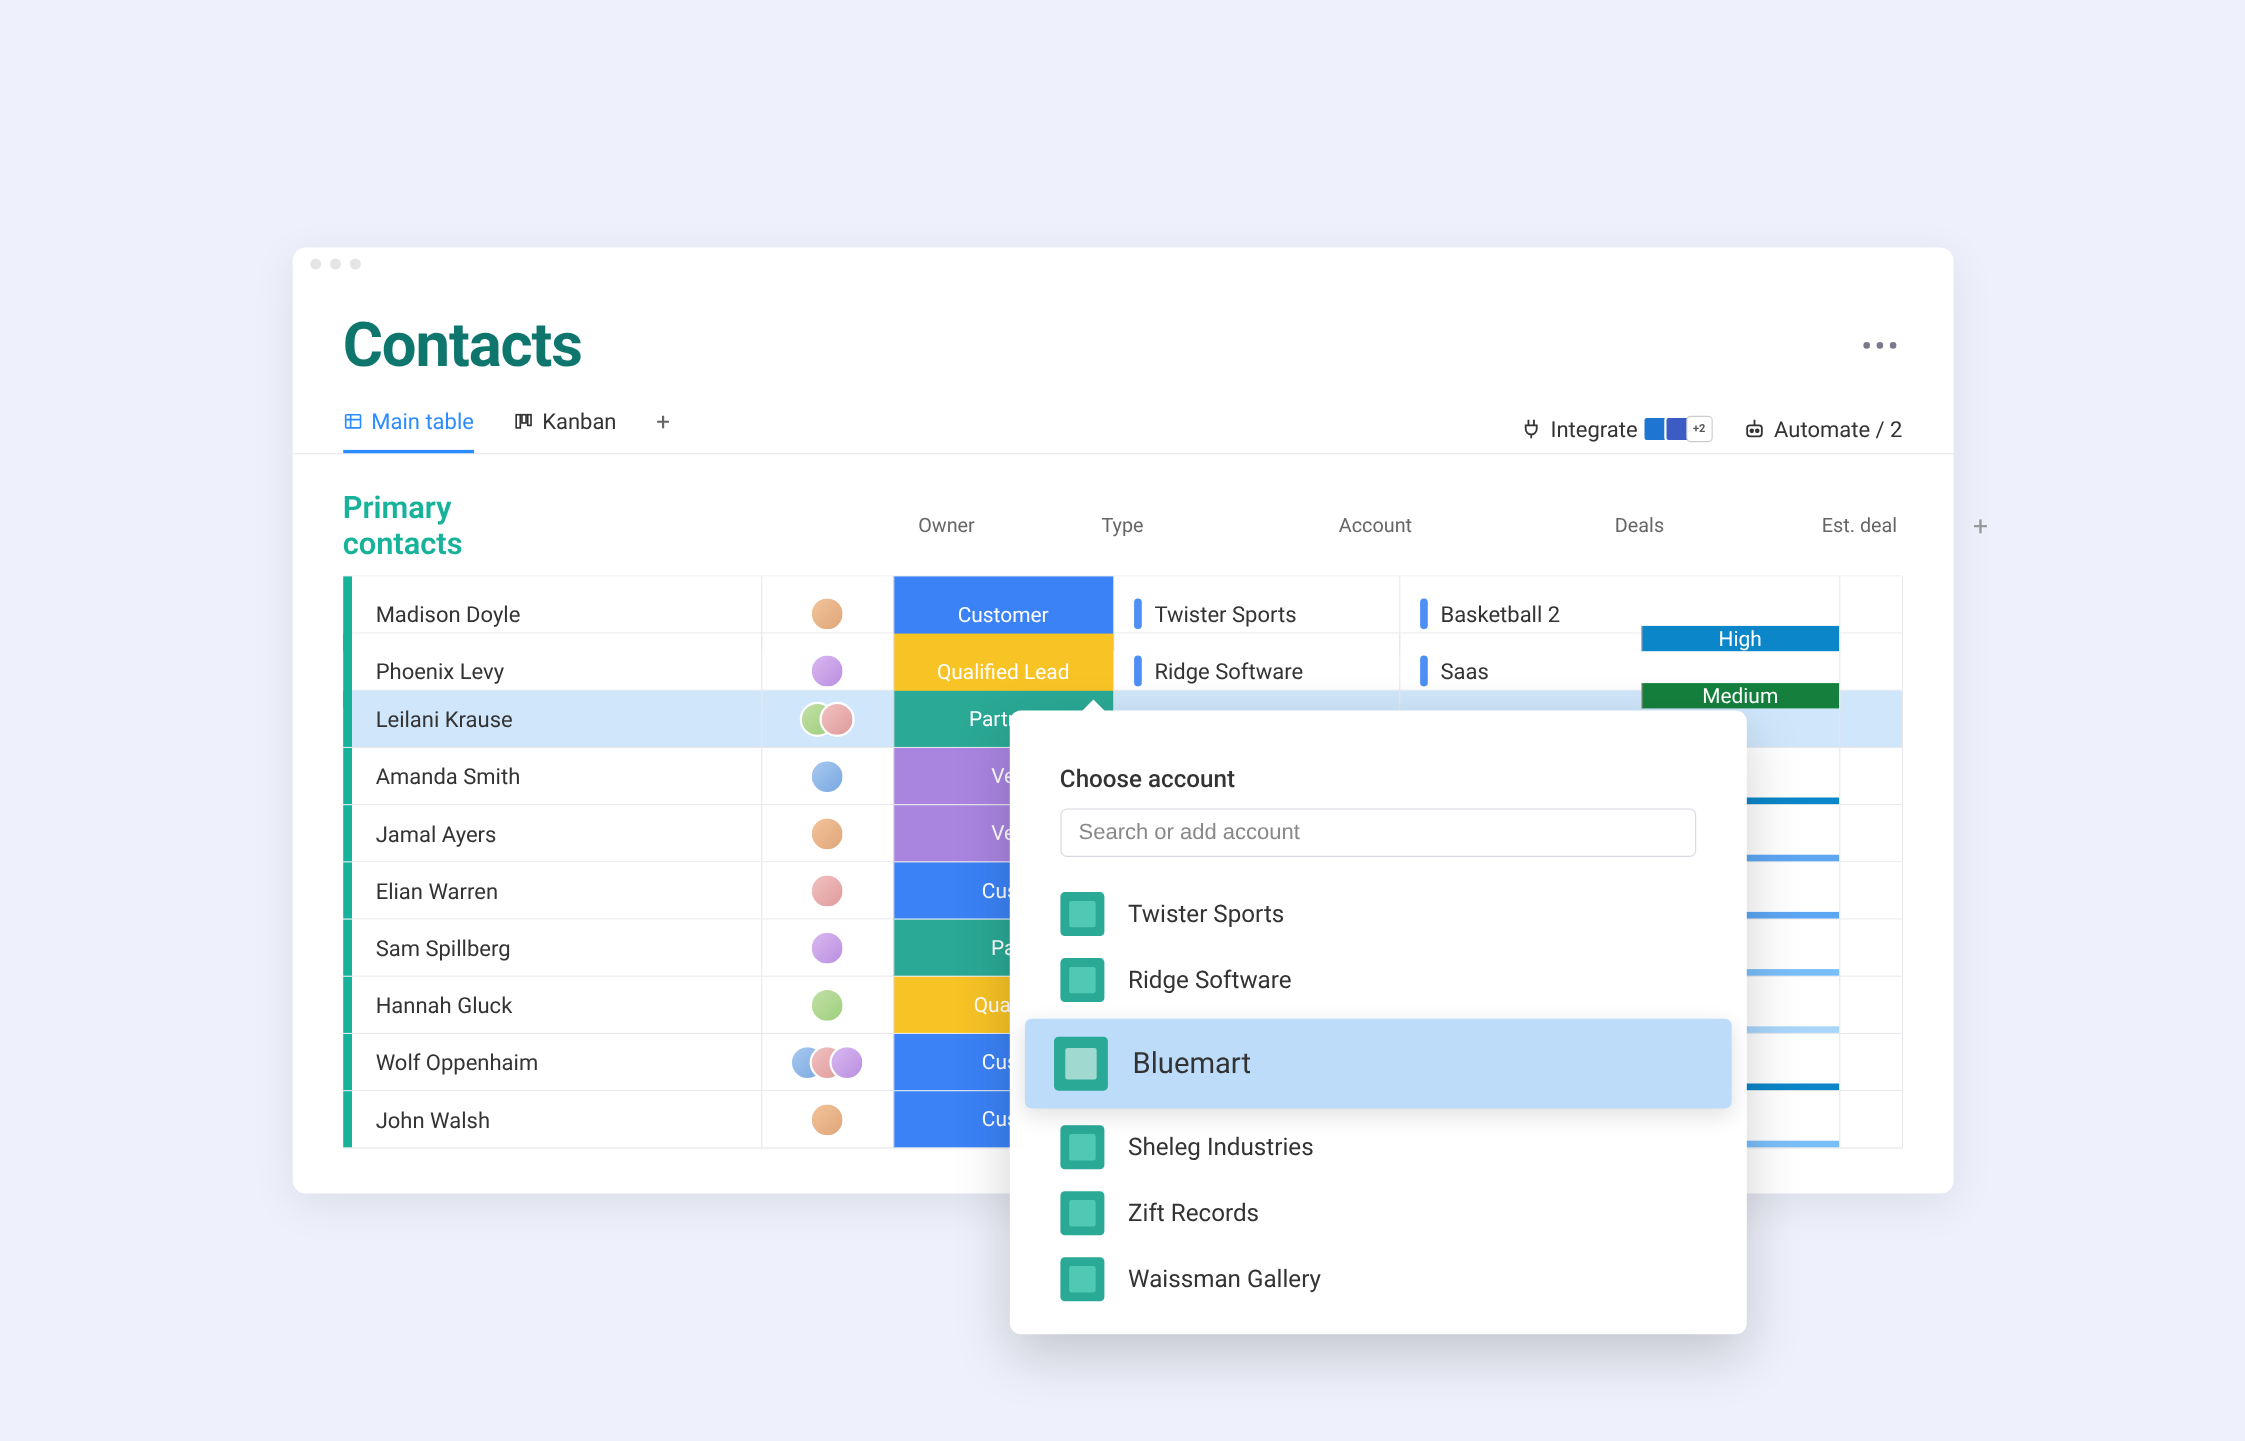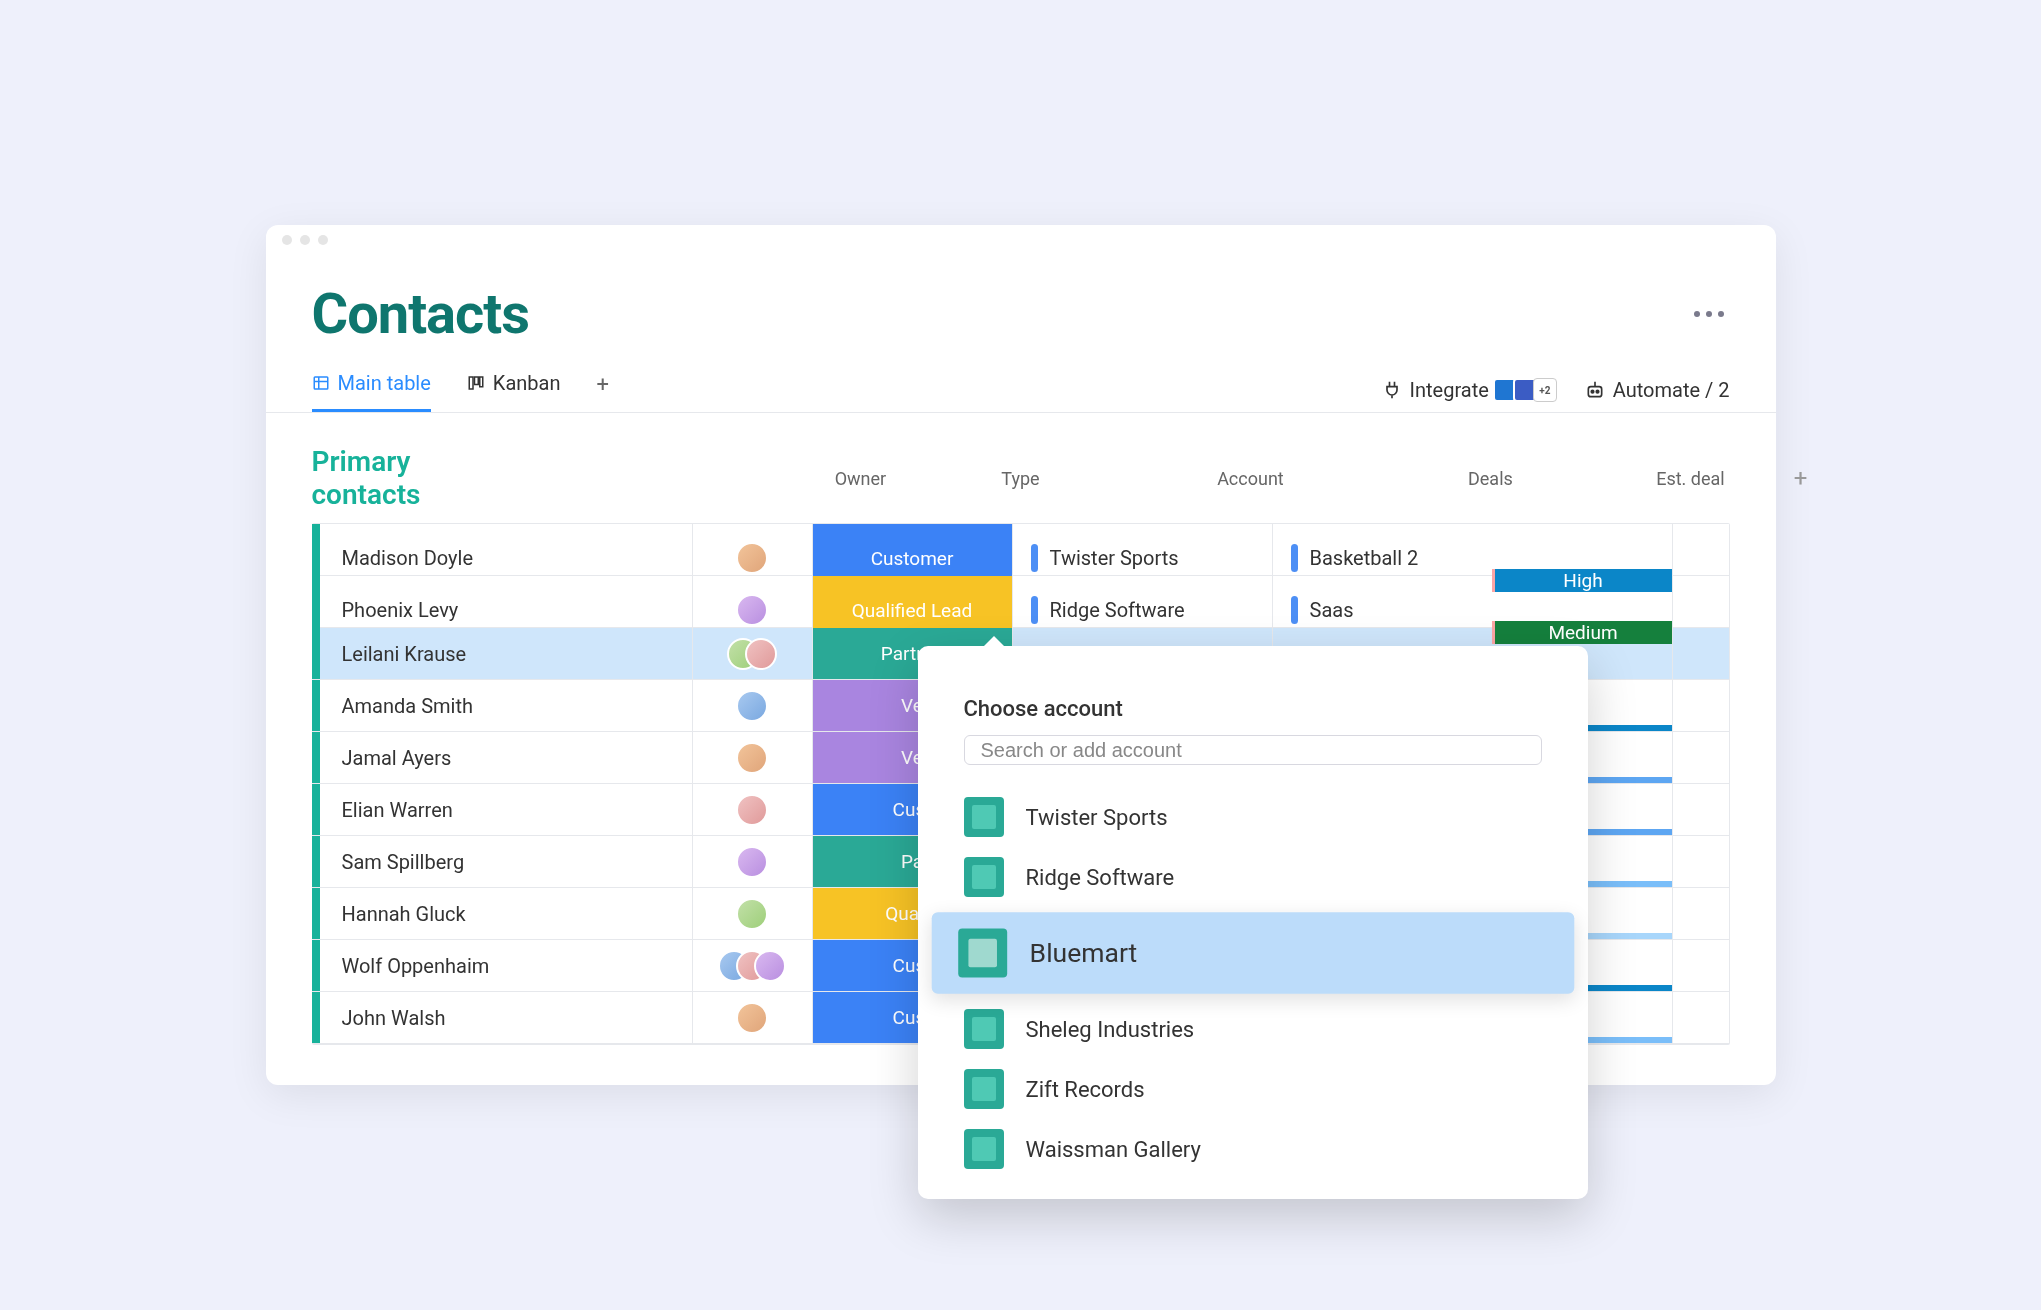--- a/index.html
+++ b/index.html
@@ -113,21 +113,21 @@
   .row:last-child { border-bottom: none; }
   .row.sel { background: #cfe6fb; }
   .stripe { background: #17b29a; }
   .name { display:flex; align-items:center; padding-left: 22px; color:#333; }
   .owner { display:flex; align-items:center; justify-content:center; border-left:1px solid #e6e8ec; }
   .avatar { width:32px; height:32px; border-radius:50%; background:#d8d8e0; border:2px solid #fff; }
   .avatar.stack { margin-left:-14px; }
   .type { display:flex; align-items:center; justify-content:center; color:#fff; font-size:19px; border-left:1px solid #e6e8ec; position:relative; }
   .acct, .deals { display:flex; align-items:center; padding-left:18px; gap:12px; color:#333; border-left:1px solid #e6e8ec; }
   .chip { width:7px; height:28px; border-radius:4px; }
-  .est { display:flex; align-items:center; justify-content:center; color:#fff; border-left:3px solid #fca5a5; font-size:19px;margin-top:45px; }
+  .est { display:flex; align-items:center; justify-content:center; color:#fff; border-left:1px solid #fca5a5; font-size:19px;margin-top:45px; }
   .tail { border-left:1px solid #e6e8ec; }
 
   
   .popup {
     position: absolute;
     top: 122px;
     left: 606px;
     width: 670px;
     background:#fff;
     border-radius: 10px;
@@ -140,21 +140,21 @@
     position:absolute;
     top:-10px; left: 64px;
     width:0;height:0;
     border-left:12px solid transparent;
     border-right:12px solid transparent;
     border-bottom:12px solid #fff;
   }
   .popup h4 { font-size: 22px; font-weight: 500; color:#333; padding: 0 46px 14px 46px; margin-top: 20px; }
   .search {
     margin: 0 46px 22px 46px;
-    border:1px solid #d8d8e0; border-radius:6px; height:30px;
+    border:1px solid #d8d8e0; border-radius:6px; height:44px;
     padding: 0 16px; font-size:20px; color:#333; width: calc(100% - 92px);
   }
   .search::placeholder { color:#888; }
   .opt {
     display:flex; align-items:center; gap:22px;
     padding: 10px 46px; font-size:22px; color:#333; cursor:pointer;
     border-radius: 0;
   }
   .opt .box {
     width:40px; height:40px; background:#2aa996; border-radius:4px;

